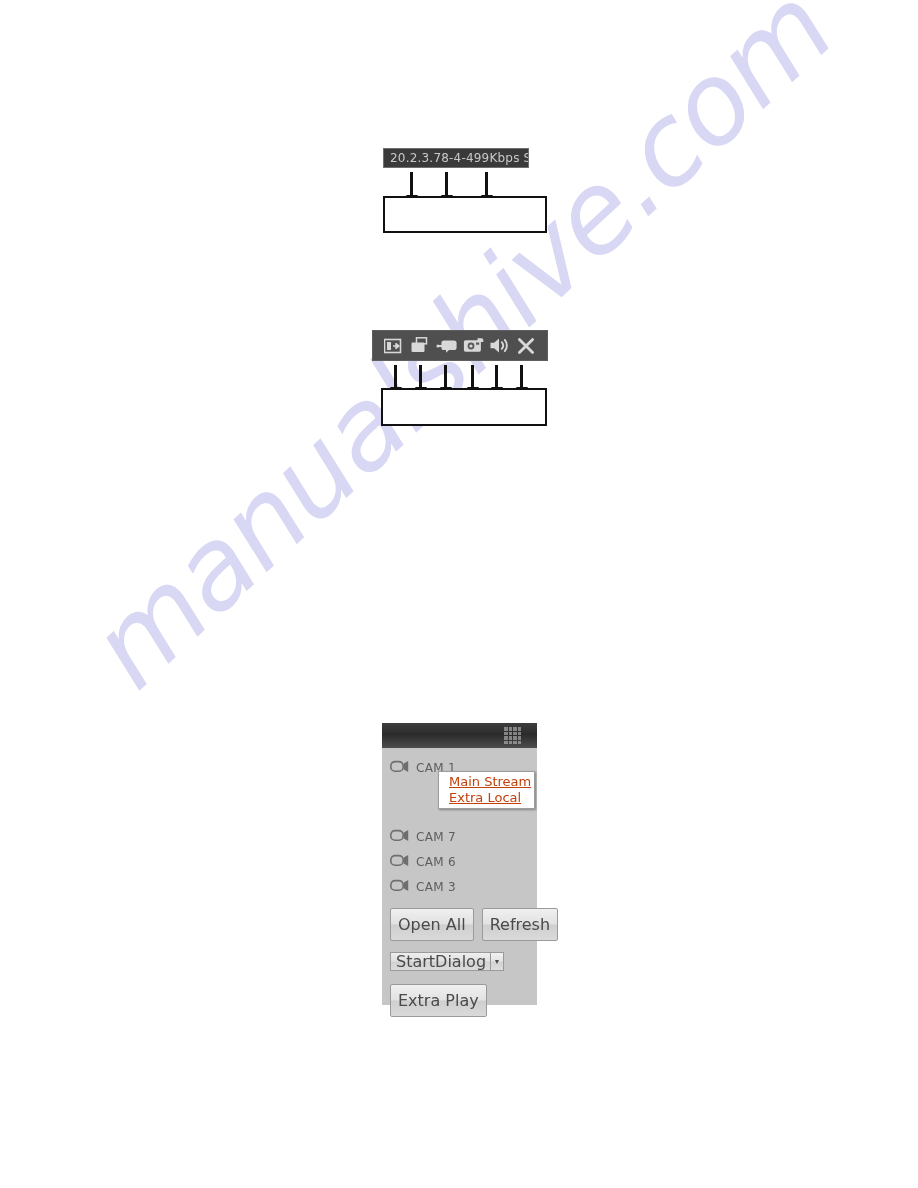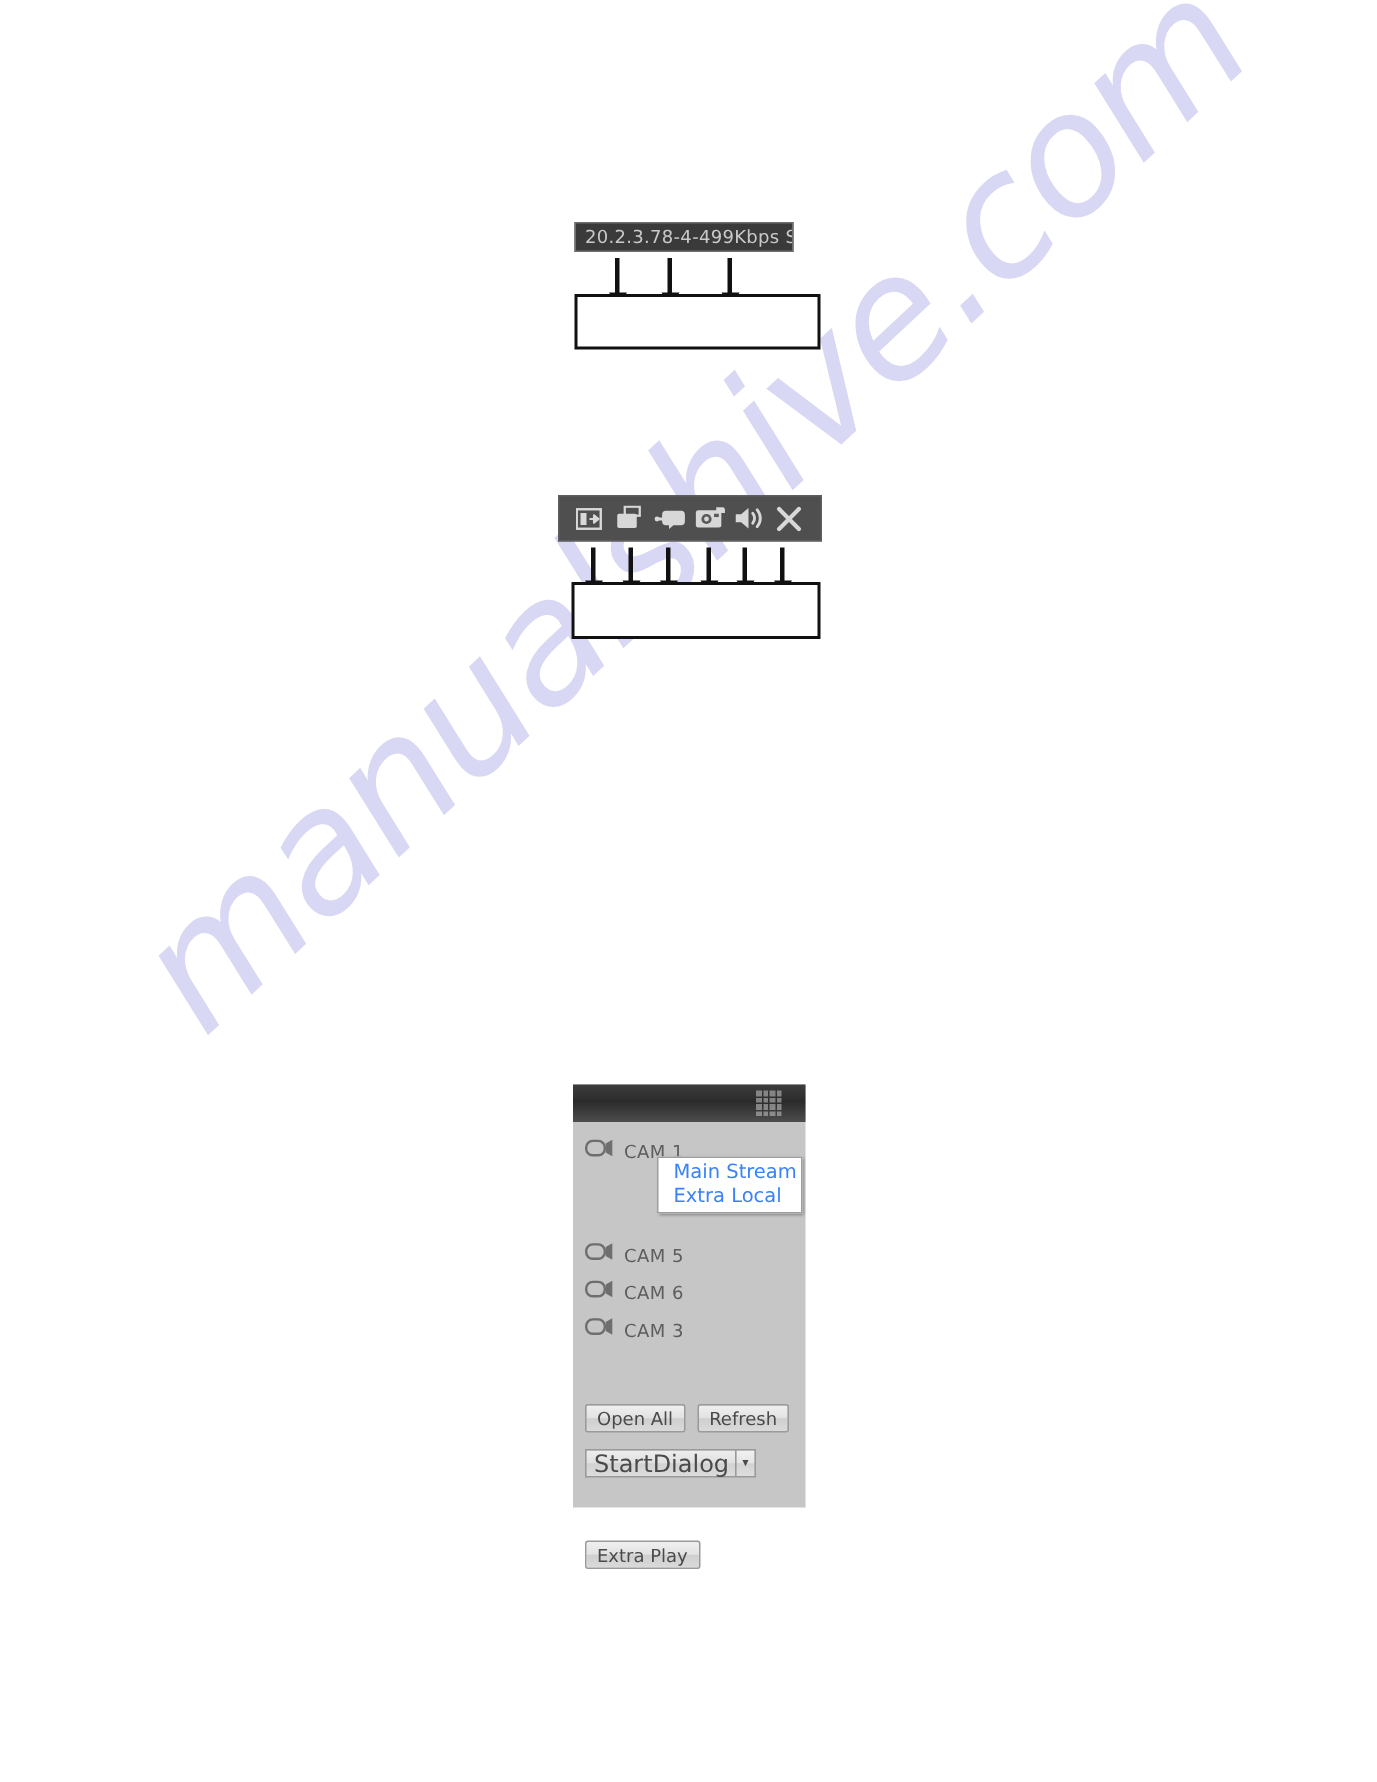--- a/index.html
+++ b/index.html
@@ -169,42 +169,42 @@
     position: absolute;
     background: #ffffff;
     border: 1px solid #9d9d9d;
     box-shadow: 1px 1px 2px rgba(0,0,0,0.35);
     padding: 2px 0 2px 0;
     z-index: 6;
   }
   .ctx-item {
     font-family: "DejaVu Sans", sans-serif;
     font-size: 13px;
-    color: #3b82f6;
+    color: #c2410c;
     padding: 0 8px 0 10px;
     line-height: 16px;
     white-space: nowrap;
+    text-decoration: underline;
   }
 
   
   .btn {
     display: inline-flex;
     align-items: center;
     justify-content: center;
     background: linear-gradient(to bottom, #f0f0f0 0%, #e2e2e2 48%, #cfcfcf 52%, #dadada 100%);
     border: 1px solid #9a9a9a;
     border-radius: 2px;
     font-family: "DejaVu Sans", sans-serif;
-    font-size: 12px;
+    font-size: 16px;
     color: #4a4a4a;
-    height: 19px;
+    height: 33px;
     padding: 0 7px;
     box-sizing: border-box;
     white-space: nowrap;
-    margin-top: 28px;
   }
   .btn-row {
     display: flex;
     gap: 8px;
     padding-left: 8px;
     margin-top: 9px;
   }
   .combo {
     display: inline-flex;
     align-items: stretch;
@@ -357,21 +357,21 @@
       <span class="cam-label">CAM 1</span>
     </div>
 
     <div class="cam-row" style="margin-top:45px;">
       <span class="camcorder-icon">
         <svg width="19" height="13" viewBox="0 0 19 13">
           <rect x="0.8" y="1.6" width="12.4" height="9.6" rx="4.3" fill="none" stroke="#6e6e6e" stroke-width="1.6"></rect>
           <path d="M13.8 3.4 L18.2 0.9 v11 l-4.4 -2.5 z" fill="#6e6e6e"></path>
         </svg>
       </span>
-      <span class="cam-label">CAM 5</span>
+      <span class="cam-label">CAM 7</span>
     </div>
 
     <div class="cam-row">
       <span class="camcorder-icon">
         <svg width="19" height="13" viewBox="0 0 19 13">
           <rect x="0.8" y="1.6" width="12.4" height="9.6" rx="4.3" fill="none" stroke="#6e6e6e" stroke-width="1.6"></rect>
           <path d="M13.8 3.4 L18.2 0.9 v11 l-4.4 -2.5 z" fill="#6e6e6e"></path>
         </svg>
       </span>
       <span class="cam-label">CAM 6</span>

